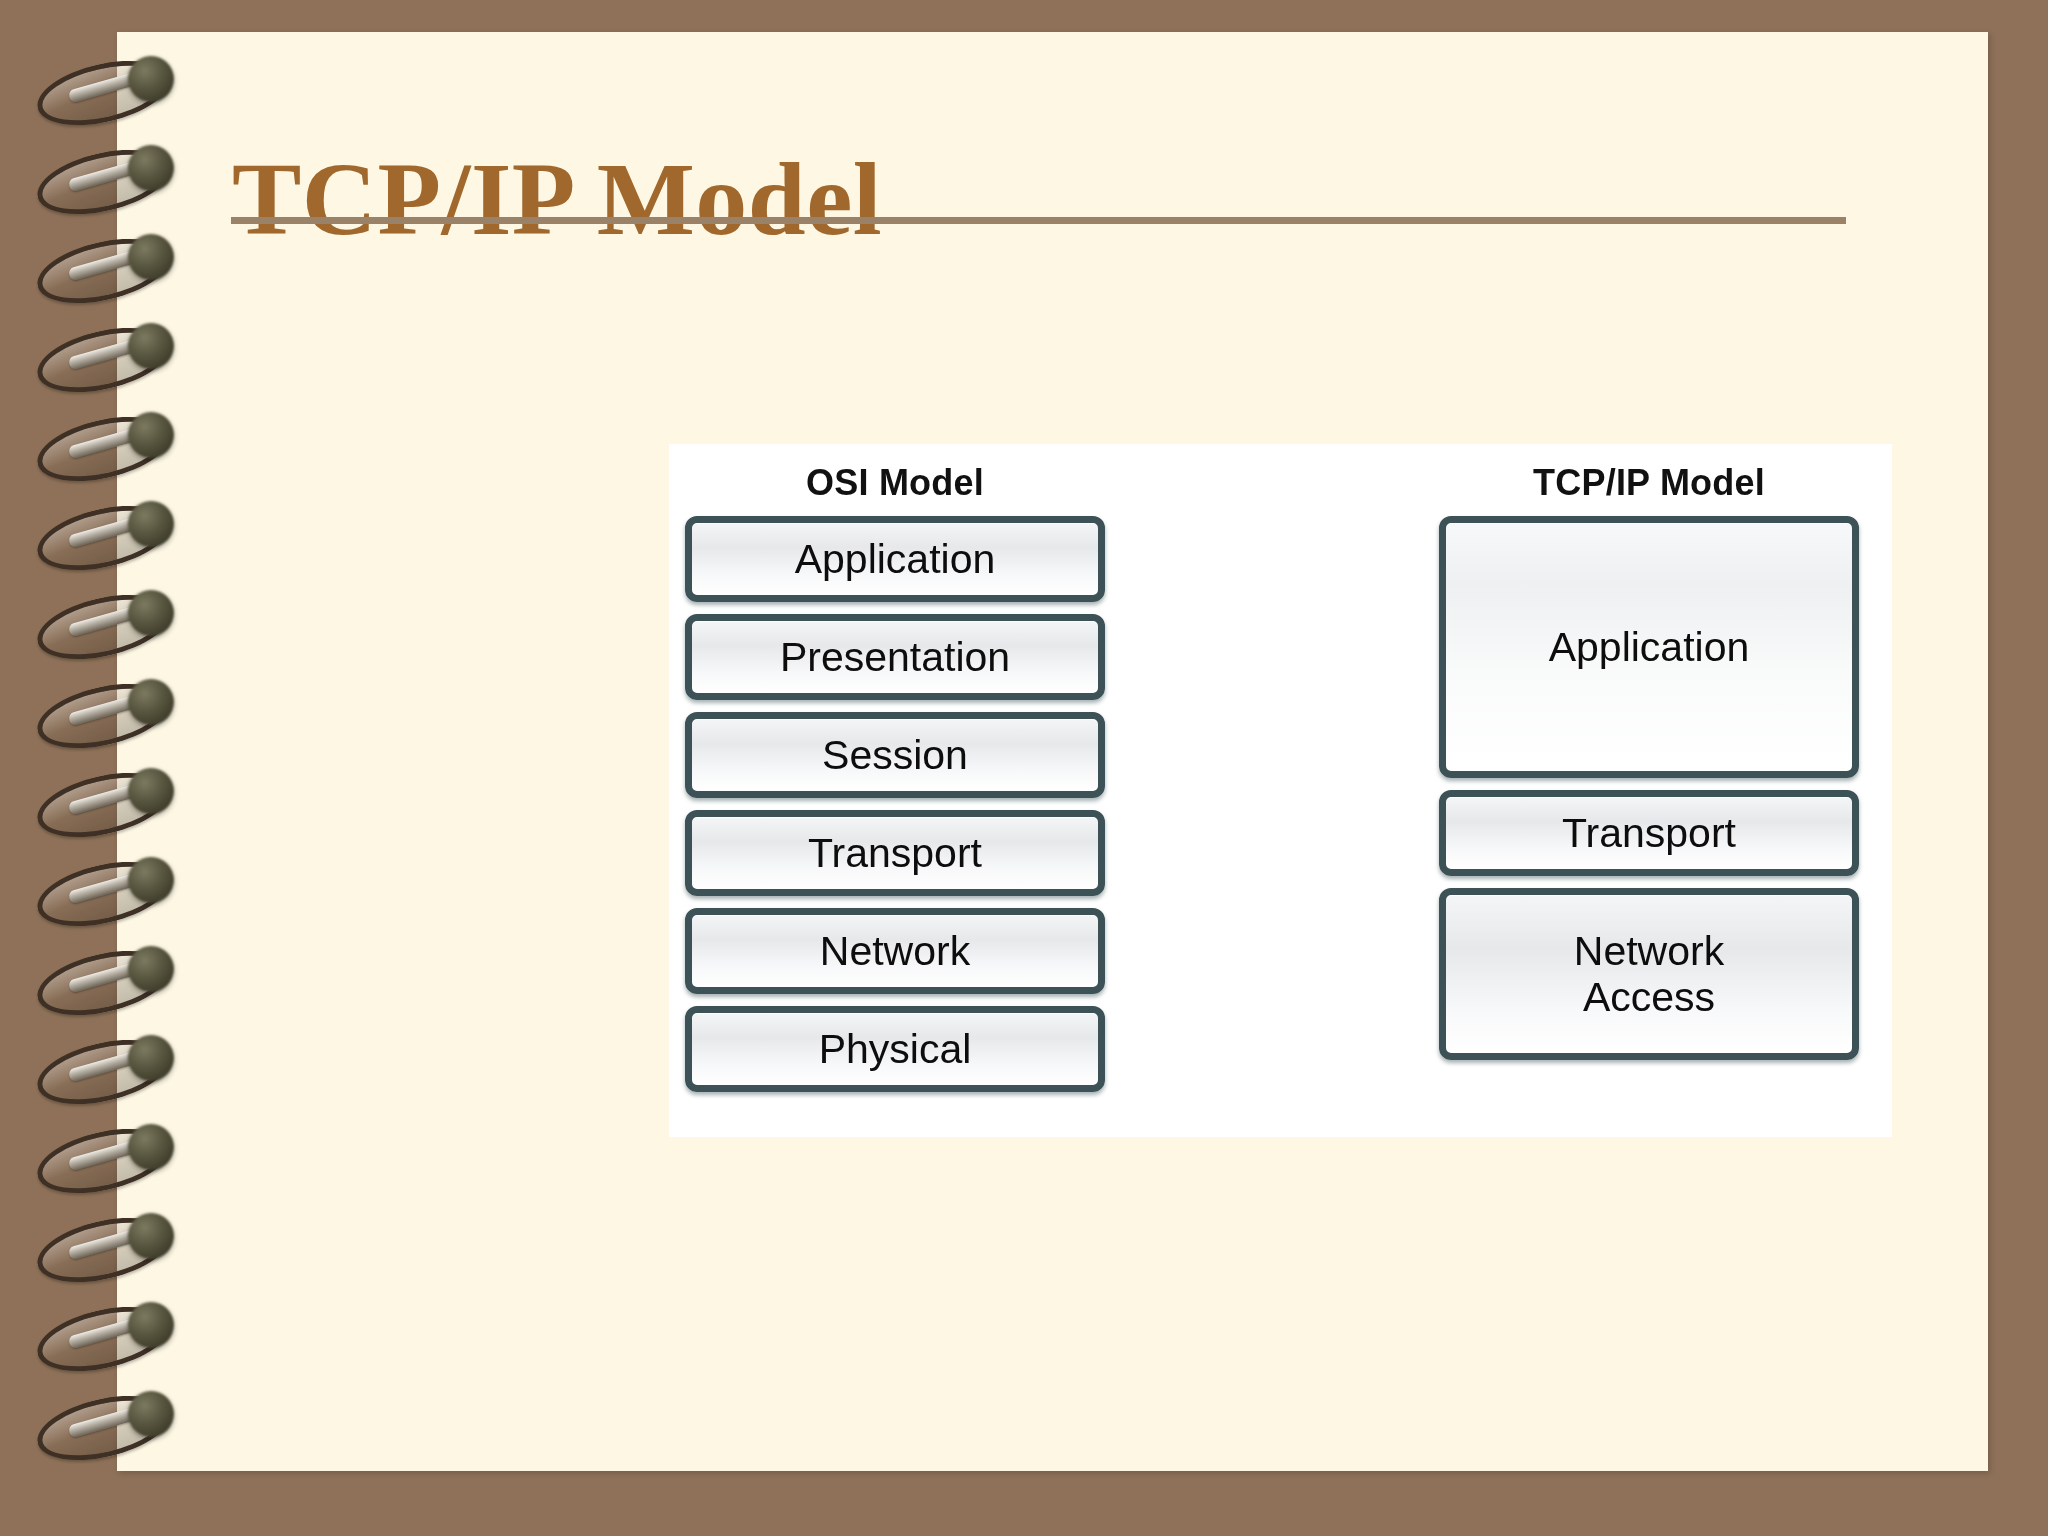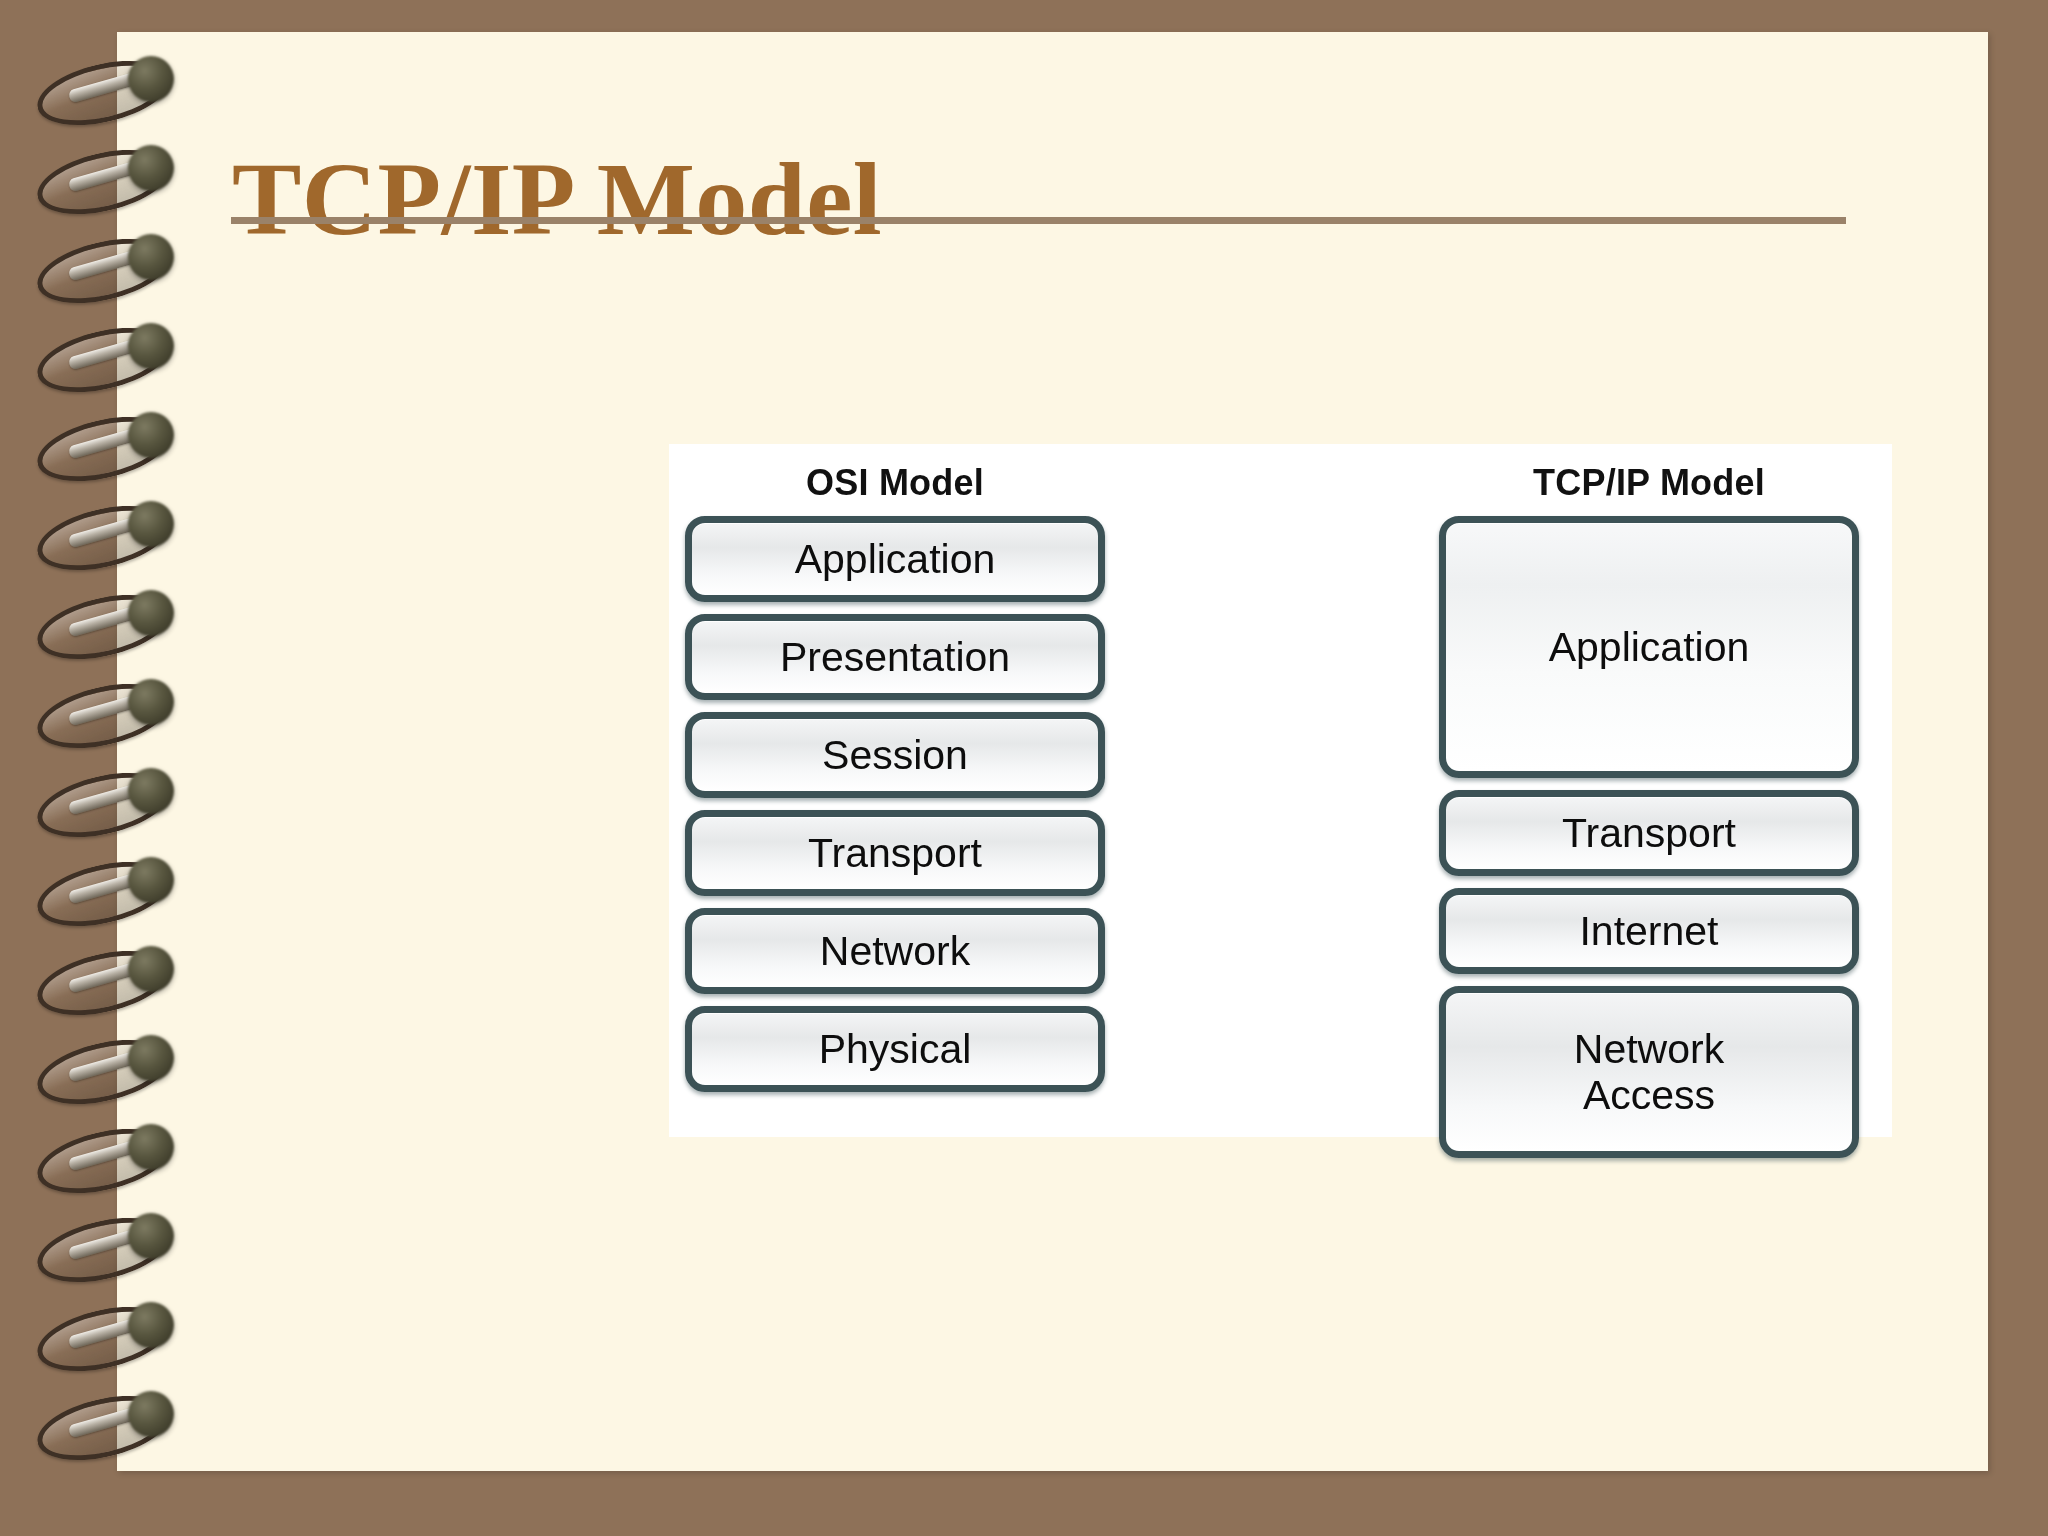--- a/index.html
+++ b/index.html
@@ -130,21 +130,21 @@
   .stack {
     position: relative;
     padding: 0 10px;
   }
 
   
   .layer-box {
     position: relative;
     box-sizing: border-box;
     border: 7px solid #3C5256;
-    border-radius: 20px;
+    border-radius: 12px;
     background: linear-gradient(180deg, #f4f5f6 0%, #e6e8e9 34%, #f7f8f9 72%, #ffffff 100%);
     box-shadow: 0 3px 4px rgba(60,82,86,0.45),
                 inset 0 1px 0 rgba(255,255,255,0.85);
     display: flex;
     align-items: center;
     justify-content: center;
     margin-bottom: 12px;
     overflow: hidden;
   }
   .layer-box.tall {
@@ -201,23 +201,20 @@
 
     <div id="tcpip-column" class="model-column">
       <div class="column-heading">TCP/IP Model</div>
       <div class="stack">
         <div class="layer-box tall h-tall">
           <span class="layer-label">Application</span>
         </div>
         <div class="layer-box h-std">
           <span class="layer-label">Transport</span>
         </div>
-        <div class="layer-box h-std">
-          <span class="layer-label">Internet</span>
-        </div>
         <div class="layer-box h-two">
           <span class="layer-label">Network
 Access</span>
         </div>
       </div>
     </div>
 
   </div>
 </div>
 

